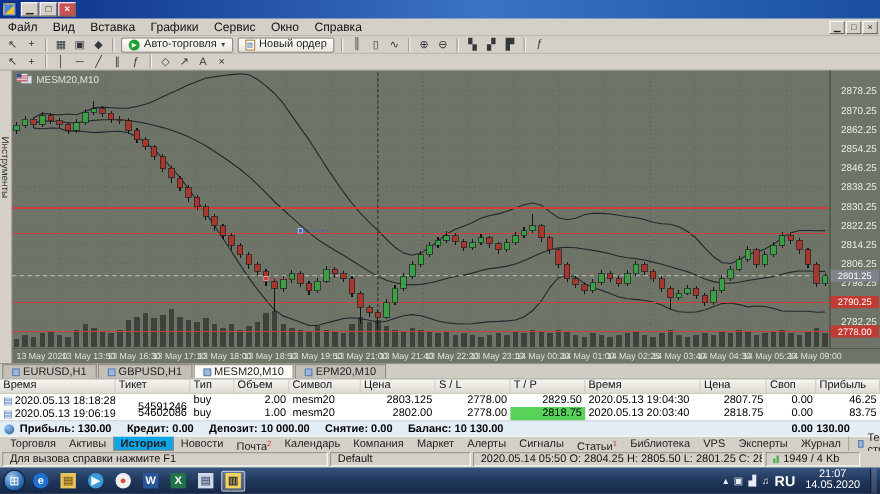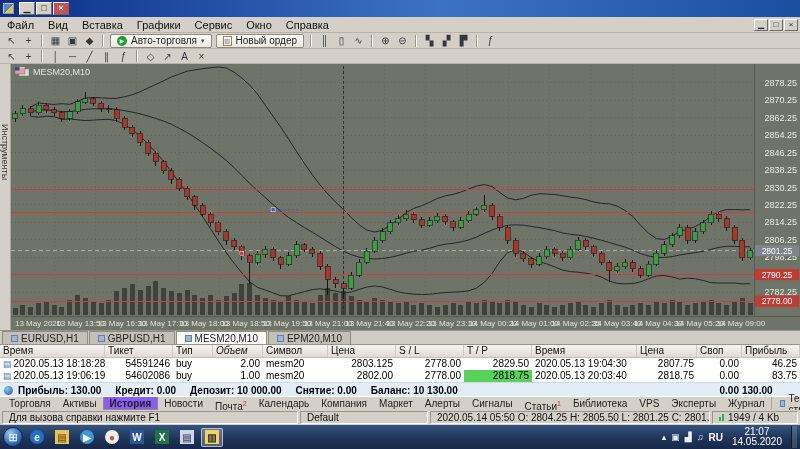--- a/index.html
+++ b/index.html
@@ -51,69 +51,69 @@
     border-top:1px solid #989488; }
   .symtab { height:13px; display:flex; align-items:center; gap:3px; padding:0 8px; font-size:10px; color:#222;
     background:#c4c0b8; border:1px solid #908c80; border-bottom:none; margin-right:1px; }
   .symtab.active { background:#fbfaf6; }
   .symtab .mini-chart { width:7px; height:7px; background:#9db8d9; border:1px solid #5f7faf; }
 
   
   .history { height:52px; flex:0 0 52px; background:#fff; font-size:10px; border-top:1px solid #989488; overflow:hidden; }
   .hheader { display:flex; height:13px; background:linear-gradient(#f6f5f1,#dedbd3); border-bottom:1px solid #c4c0b8; }
   .hcol { padding:0 3px; border-right:1px solid #d0ccc4; color:#111; line-height:12px; white-space:nowrap; overflow:hidden; }
-  .hrow { display:flex; height:12px; align-items:flex-end; }
+  .hrow { display:flex; height:12px; align-items:center; }
   .hcell { padding:0 3px; line-height:12px; white-space:nowrap; overflow:hidden; }
   .hcell.r { text-align:right; }
   .hcell .doc-icon { color:#4a76b8; font-size:9px; margin-right:2px; }
   .tp-green { background:#58d258; }
   .hsum { display:flex; height:15px; align-items:center; background:#e3edf6; font-weight:bold; padding-left:4px;
     border-top:1px solid #d0d8e0; }
   .sum-icon { width:9px; height:9px; border-radius:50%; background:radial-gradient(circle at 35% 30%,#8fc0ef,#2a5a99);
     margin-right:5px; flex:0 0 9px; }
   .sum-part { margin-right:14px; white-space:nowrap; }
   .sum-spacer { flex:1; }
   .sum-swap { width:45px; text-align:right; padding-right:3px; }
   .sum-profit { width:58px; padding-right:3px; }
 
   
   .toolbox-tabs { height:14px; flex:0 0 14px; background:#d4d0c8; display:flex; align-items:center; padding-left:3px;
     border-top:1px solid #fff; }
   .ttab { padding:0 6px; font-size:10px; color:#222; height:13px; line-height:13px; white-space:nowrap; }
-  .ttab.active { background:#8b5cf6; border:1px solid #908c80; border-top:none; font-weight:bold; }
+  .ttab.active { background:#0ea5e9; border:1px solid #908c80; border-top:none; font-weight:bold; }
   .ttab sup { color:#c0392b; font-size:7px; }
   .tester { margin-left:auto; display:flex; align-items:center; gap:4px; padding:0 8px; border-left:1px solid #a8a49c;
     height:13px; font-size:10px; color:#222; }
   .tester .mini-chart { width:7px; height:7px; background:#9db8d9; border:1px solid #5f7faf; }
 
   
   .statusbar { height:15px; flex:0 0 15px; background:#d4d0c8; display:flex; align-items:stretch; padding:1px 2px; font-size:10px; }
   .sseg { border:1px solid; border-color:#9a968e #fff #fff #9a968e; padding:0 6px; display:flex; align-items:center;
     margin-right:2px; white-space:nowrap; overflow:hidden; color:#111; }
   .seg-help { flex:0 0 296px; }
   .seg-profile { flex:0 0 128px; }
   .seg-ohlc { flex:1 1 auto; }
-  .seg-traffic { flex:0 0 86px; margin-right:0; gap:4px; }
+  .seg-traffic { flex:0 0 86px; margin-right:16px; gap:4px; }
   .bars-icon { display:flex; align-items:flex-end; gap:1px; }
   .bars-icon i { display:block; width:2px; background:#3fae4a; }
   .bars-icon i:nth-child(1){ height:4px; } .bars-icon i:nth-child(2){ height:7px; }
 
   
   .taskbar { height:24px; flex:0 0 24px; background:linear-gradient(#35537f,#1d3355 60%,#16284a);
     display:flex; align-items:center; padding:0 3px; gap:3px; }
   .start-orb { width:20px; height:20px; border-radius:50%; border:1px solid #0c2240;
     background:radial-gradient(circle at 35% 30%,#9ec7f0,#2d6cb4 60%,#153a6e); color:#fff; font-size:11px;
     display:flex; align-items:center; justify-content:center; }
   .task-icon { width:22px; height:19px; display:flex; align-items:center; justify-content:center; border-radius:2px; }
   .task-icon.active { background:rgba(255,255,255,.25); border:1px solid rgba(255,255,255,.55); }
   .task-glyph { width:14px; height:14px; display:flex; align-items:center; justify-content:center; font-size:10px; font-weight:bold; }
   .task-glyph.round { border-radius:50%; }
   .tray { margin-left:auto; display:flex; align-items:center; gap:5px; color:#fff; }
   .tray-glyph { font-size:9px; color:#e8eef8; }
-  .lang { font-size:10px; font-weight:bold; }
+  .lang { font-size:13px; font-weight:bold; }
   .clock { text-align:center; font-size:10px; line-height:10px; padding:0 4px; }
   .show-desktop { width:6px; height:22px; border-left:1px solid #0a1830; background:rgba(255,255,255,.15); }
 </style>
 </head>
 <body>
 
 <div id="app">
 
   <div class="titlebar">
     <div class="app-icon"></div>
@@ -611,21 +611,21 @@
         <span class="mini-chart"></span>
         <span>EPM20,M10</span>
       </div>
     </div>
 
   <div class="history">
     <div class="hheader" id="history-header">
         <div class="hcol" style="width: 105px;">Время</div>
         <div class="hcol" style="width: 68px;">Тикет</div>
         <div class="hcol" style="width: 40px;">Тип</div>
-        <div class="hcol" style="width: 50px; font-style: italic;">Объем</div>
+        <div class="hcol" style="width: 50px;">Объем</div>
         <div class="hcol" style="width: 65px;">Символ</div>
         <div class="hcol" style="width: 68px;">Цена</div>
         <div class="hcol" style="width: 68px;">S / L</div>
         <div class="hcol" style="width: 68px;">T / P</div>
         <div class="hcol" style="width: 105px;">Время</div>
         <div class="hcol" style="width: 60px;">Цена</div>
         <div class="hcol" style="width: 45px;">Своп</div>
         <div class="hcol" style="width: 58px;">Прибыль</div>
       </div>
     <div id="history-rows">

